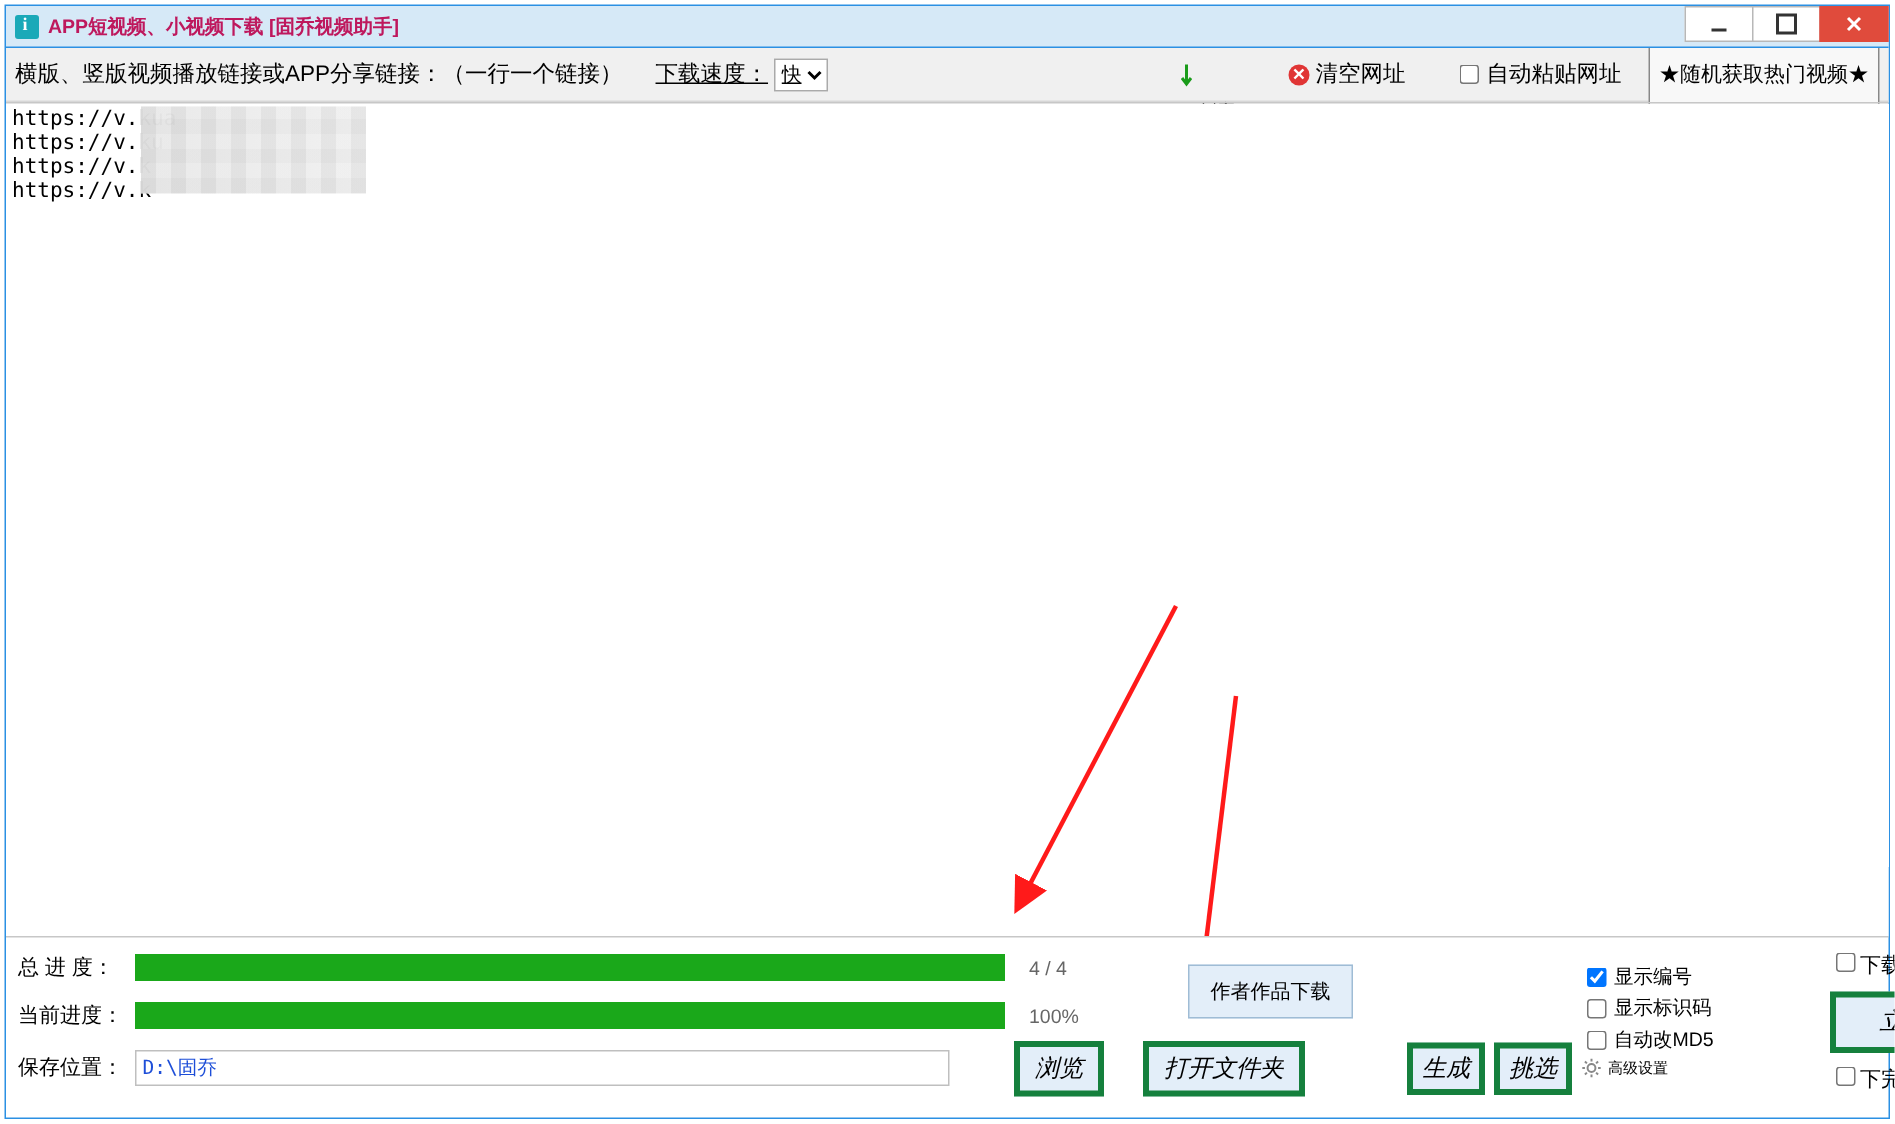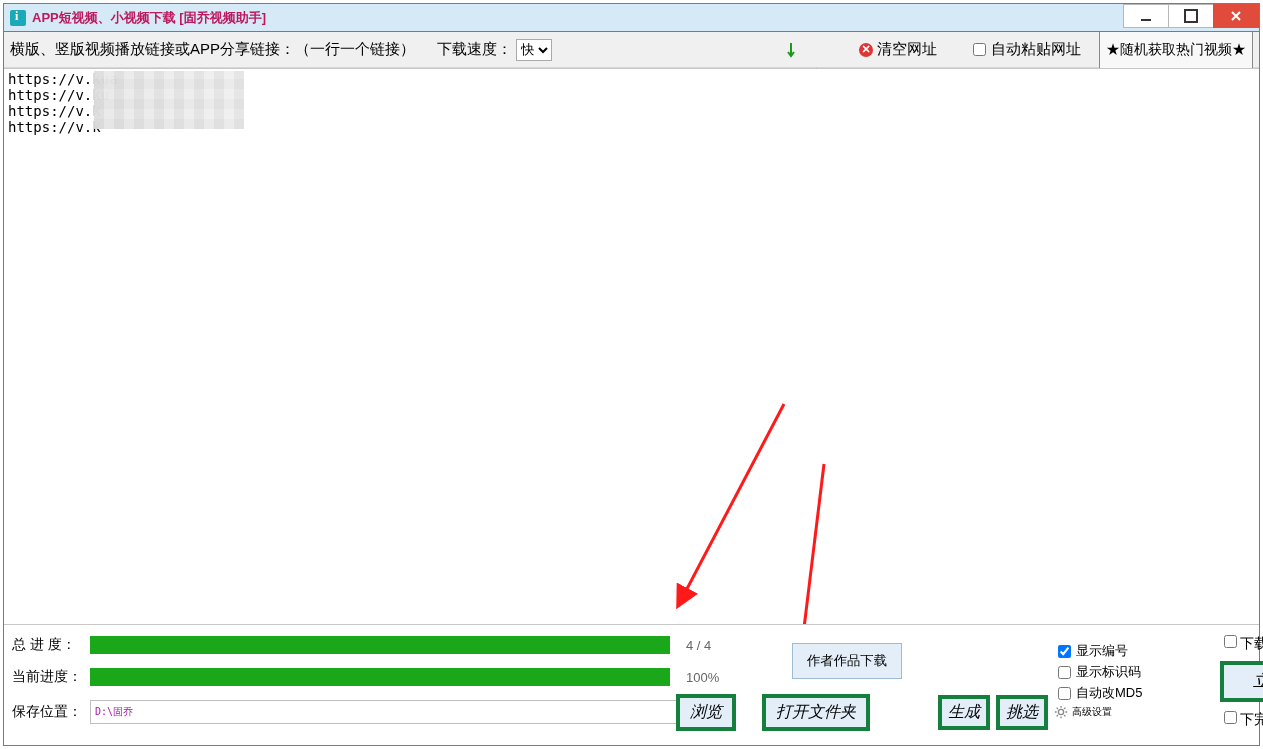--- a/index.html
+++ b/index.html
@@ -72,21 +72,21 @@
     border-bottom: 1px solid #d7d7d7;
     display: flex;
     align-items: center;
     padding: 0 6px;
     gap: 4px;
     font-size: 15px;
   }
   .toolbar .prompt { white-space: nowrap; }
   .spacer { flex: 0 0 14px; }
   .select-wrap {
-    display:inline-flex; align-items:center; gap:4px;
+    display:inline-flex; align-items:center; gap:4px;text-decoration:underline;
   }
   select.speed {
     height: 22px;
     border:1px solid #aaa;
     background:#fff;
   }
   .reverse-btn{
     display:inline-flex; align-items:center;
     gap:2px;
     padding:1px 4px;
@@ -188,25 +188,25 @@
     width:130px;
     text-align:center;
   }
   .author-btn{
     border:1px solid #9fbcd5;
     background:#e3eef9;
     padding:8px 14px;
     text-align:center;
   }
   .path-input{
-    width:608px;height:24px;
+    width:543px;height:24px;
     border:1px solid #bfbfbf;
     padding:2px 4px;
-    font-size:10px;
-    color:#a21caf;
+    font-size:13px;
+    color:#1d4ed8;
     font-family:"SimSun",monospace;
   }
   .options-col{
     display:flex;flex-direction:column;gap:2px;font-size:13px;
   }
   .options-col label{display:flex;align-items:center;gap:2px;white-space:nowrap;}
   .advanced{
     display:flex;align-items:center;gap:4px;font-size:10px;cursor:pointer;
   }
   .gear{

